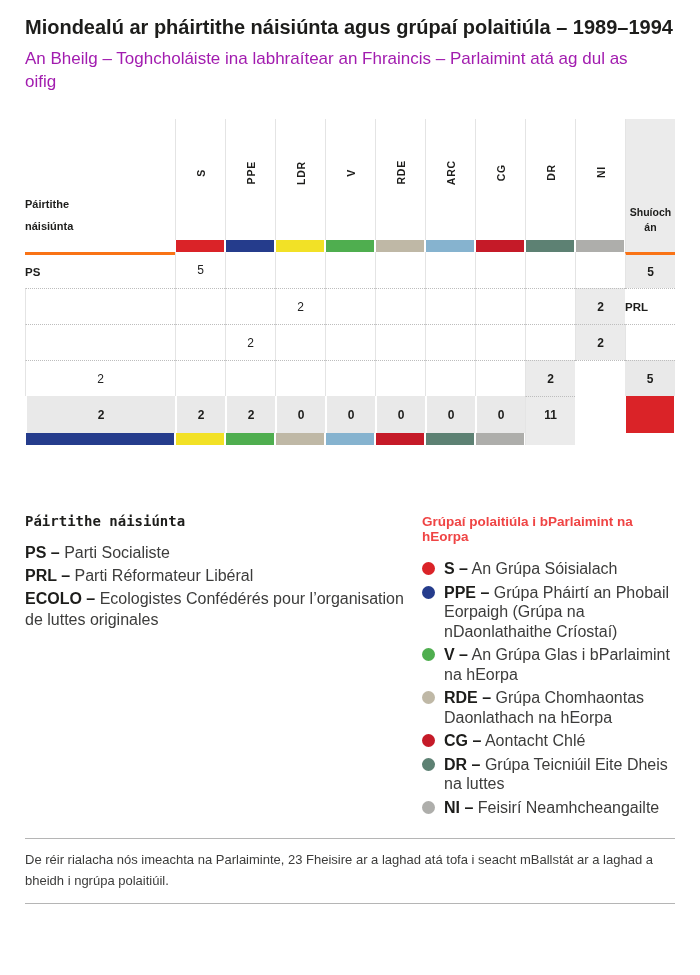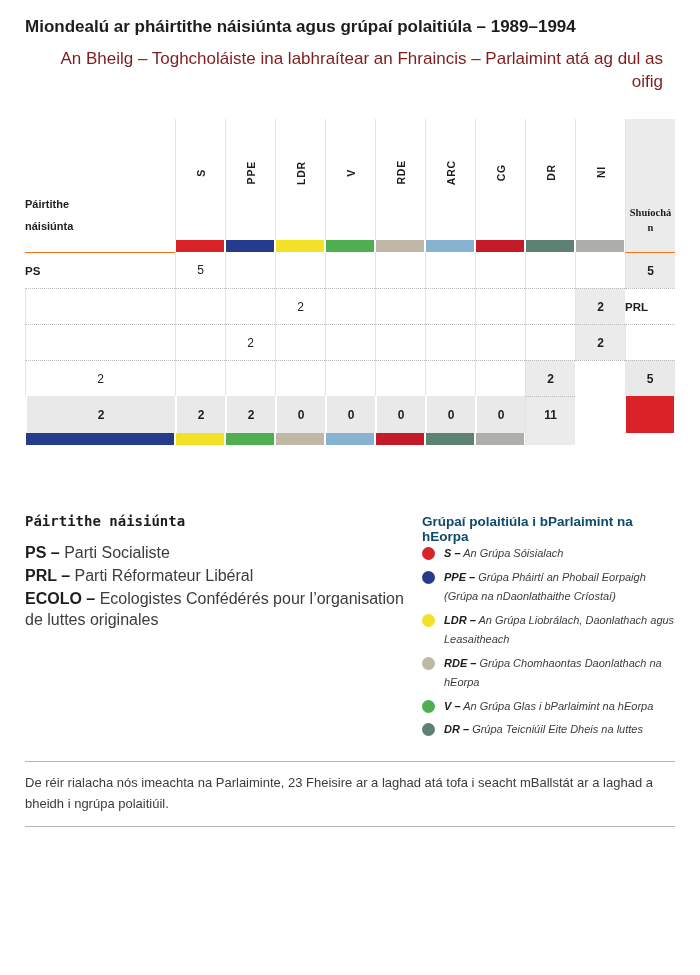--- a/index.html
+++ b/index.html
@@ -2,60 +2,60 @@
 <html><head>
 <meta charset="utf-8">
 <style>
   html,body{margin:0;padding:0;}
   body{
     width:700px;height:975px;background:#ffffff;overflow:hidden;
     font-family:"Liberation Sans","DejaVu Sans",sans-serif;color:#1d1d1b;
     position:relative;
   }
   .page{padding:0 25px;}
-  .title{font-size:17px;font-weight:700;margin:16px 0 0;line-height:22px;}
-  .subtitle{font-size:17px;font-weight:400;color:#7f1d1d;margin:9px 0 0;max-width:638px;line-height:23px;text-align:right;}
+  .title{font-size:20px;font-weight:700;margin:16px 0 0;line-height:22px;}
+  .subtitle{font-size:17px;font-weight:400;color:#a21caf;margin:9px 0 0;max-width:638px;line-height:23px;}
 
   
   .tbl{
     margin-top:26px;
     display:grid;
     grid-template-columns:150px repeat(9,50px) 50px;
     grid-template-rows:121px 12px 36px 36px 36px 36px 37px 12px;
     width:650px;
   }
   .c{box-sizing:border-box;}
   .hg{border-left:1px solid #e4e4e4;display:flex;align-items:center;justify-content:center;}
   .vlabel{writing-mode:vertical-rl;transform:rotate(180deg);font-weight:700;font-size:10.5px;letter-spacing:0.8px;margin-top:-14px;}
   .corner{display:flex;flex-direction:column;justify-content:flex-end;padding-bottom:3px;}
   .corner span{display:block;width:78px;font-weight:700;font-size:11px;line-height:22px;}
   .seatsbg{background:#ebebeb;border-left:1px solid #e4e4e4;}
-  .hseats{display:flex;flex-direction:column;justify-content:flex-end;align-items:center;padding:17px 2px 5px;font-family:Liberation Serif, serif;}
+  .hseats{display:flex;flex-direction:column;justify-content:flex-end;align-items:center;padding:17px 2px 5px;}
   .hseats span{font-weight:700;font-size:10.5px;line-height:15px;word-break:break-all;text-align:center;}
   .bc{padding:0 1px;}
   .bar{height:100%;width:100%;}
   .pl{display:flex;align-items:center;font-weight:700;font-size:11.5px;}
   .v{border-left:1px solid #e4e4e4;display:flex;align-items:center;justify-content:center;font-size:12px;color:#222;}
   .sv{display:flex;align-items:center;justify-content:center;font-weight:700;font-size:12px;}
   .dot-top{border-top:1px dotted #bdbdbd;}
-  .solid-top{border-top:1px solid #f97316;}
+  .solid-top{border-top:3px solid #f97316;}
   .tv{background:#e9e9e9;border-left:2px solid #ffffff;display:flex;align-items:center;justify-content:center;font-weight:700;font-size:12px;}
   .tv.firstcol{border-left:none;}
 
   
   .legend{display:flex;margin-top:68px;}
   .lg-left{width:397px;}
   .lg-left h3{font-family:"DejaVu Sans Mono","Liberation Mono",monospace;font-size:14px;font-weight:700;margin:0 0 13px;color:#1d1d1b;}
   .ll-item{font-size:16px;line-height:21px;color:#3c3c3b;margin:0 0 2px;max-width:385px;}
   .ll-item b{color:#1d1d1b;}
   .lg-right{flex:1;}
-  .lg-right h3{font-size:13.5px;font-weight:700;margin:1px 0 0;color:#0c4a6e;}
+  .lg-right h3{font-size:13.5px;font-weight:700;margin:1px 0 15px;color:#ef4444;}
   .lr-item{display:flex;margin:0 0 4px;}
   .lr-dot{width:13px;height:13px;border-radius:50%;flex:none;margin:3px 9px 0 0;}
-  .lr-text{font-size:11px;line-height:19.5px;color:#3c3c3b;max-width:236px;font-style:italic;}
+  .lr-text{font-size:16px;line-height:19.5px;color:#3c3c3b;max-width:236px;}
   .lr-text b{color:#1d1d1b;}
 
   
   .footnote{
     margin-top:17px;border-top:1px solid #b5b5b5;border-bottom:1px solid #b5b5b5;
     padding:10px 0 12px;font-size:13px;line-height:21px;color:#3c3c3b;
   }
 </style>
 </head>
 <body>
@@ -231,33 +231,37 @@
       <h3>Grúpaí polaitiúla i bParlaimint na hEorpa</h3>
       <div class="lr-item">
           <span class="lr-dot" style="background-color: rgb(218, 35, 40);"></span>
           <span class="lr-text"><b>S –</b> <span>An Grúpa Sóisialach</span></span>
         </div>
       <div class="lr-item">
           <span class="lr-dot" style="background-color: rgb(37, 60, 140);"></span>
           <span class="lr-text"><b>PPE –</b> <span>Grúpa Pháirtí an Phobail Eorpaigh (Grúpa na nDaonlathaithe Críostaí)</span></span>
         </div>
       <div class="lr-item">
-          <span class="lr-dot" style="background-color: rgb(242, 225, 38);"></span>
-          <span class="lr-text"><b>LDR –</b> <span>An Grúpa Liobrálach, Daonlathach agus Leasaitheach</span></span>
+          <span class="lr-dot" style="background-color: rgb(79, 174, 79);"></span>
+          <span class="lr-text"><b>V –</b> <span>An Grúpa Glas i bParlaimint na hEorpa</span></span>
         </div>
       <div class="lr-item">
           <span class="lr-dot" style="background-color: rgb(191, 184, 166);"></span>
           <span class="lr-text"><b>RDE –</b> <span>Grúpa Chomhaontas Daonlathach na hEorpa</span></span>
         </div>
       <div class="lr-item">
-          <span class="lr-dot" style="background-color: rgb(79, 174, 79);"></span>
-          <span class="lr-text"><b>V –</b> <span>An Grúpa Glas i bParlaimint na hEorpa</span></span>
+          <span class="lr-dot" style="background-color: rgb(197, 26, 40);"></span>
+          <span class="lr-text"><b>CG –</b> <span>Aontacht Chlé</span></span>
         </div>
       <div class="lr-item">
           <span class="lr-dot" style="background-color: rgb(93, 129, 115);"></span>
           <span class="lr-text"><b>DR –</b> <span>Grúpa Teicniúil Eite Dheis na luttes</span></span>
         </div>
+      <div class="lr-item">
+          <span class="lr-dot" style="background-color: rgb(174, 174, 171);"></span>
+          <span class="lr-text"><b>NI –</b> <span>Feisirí Neamhcheangailte</span></span>
+        </div>
     </div>
   </div>
 
   <div class="footnote">De réir rialacha nós imeachta na Parlaiminte, 23 Fheisire ar a laghad atá tofa i seacht mBallstát ar a laghad a bheidh i ngrúpa polaitiúil.</div>
 
 </div>
 
 </body></html>

